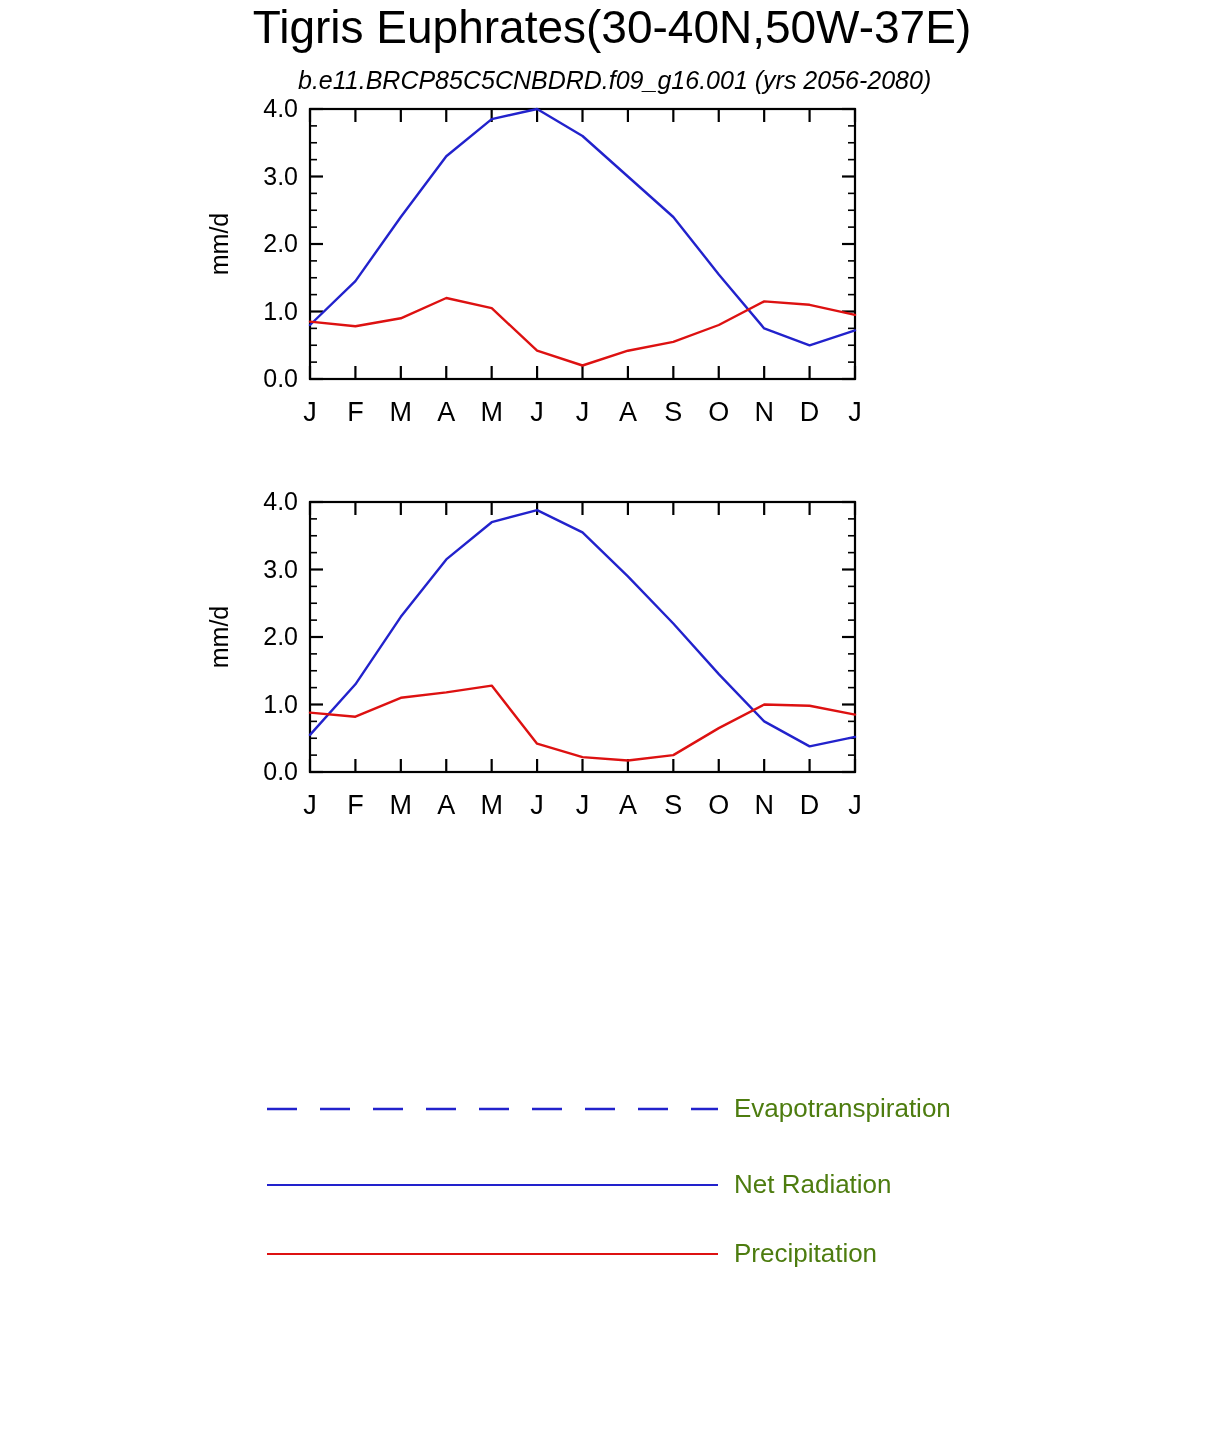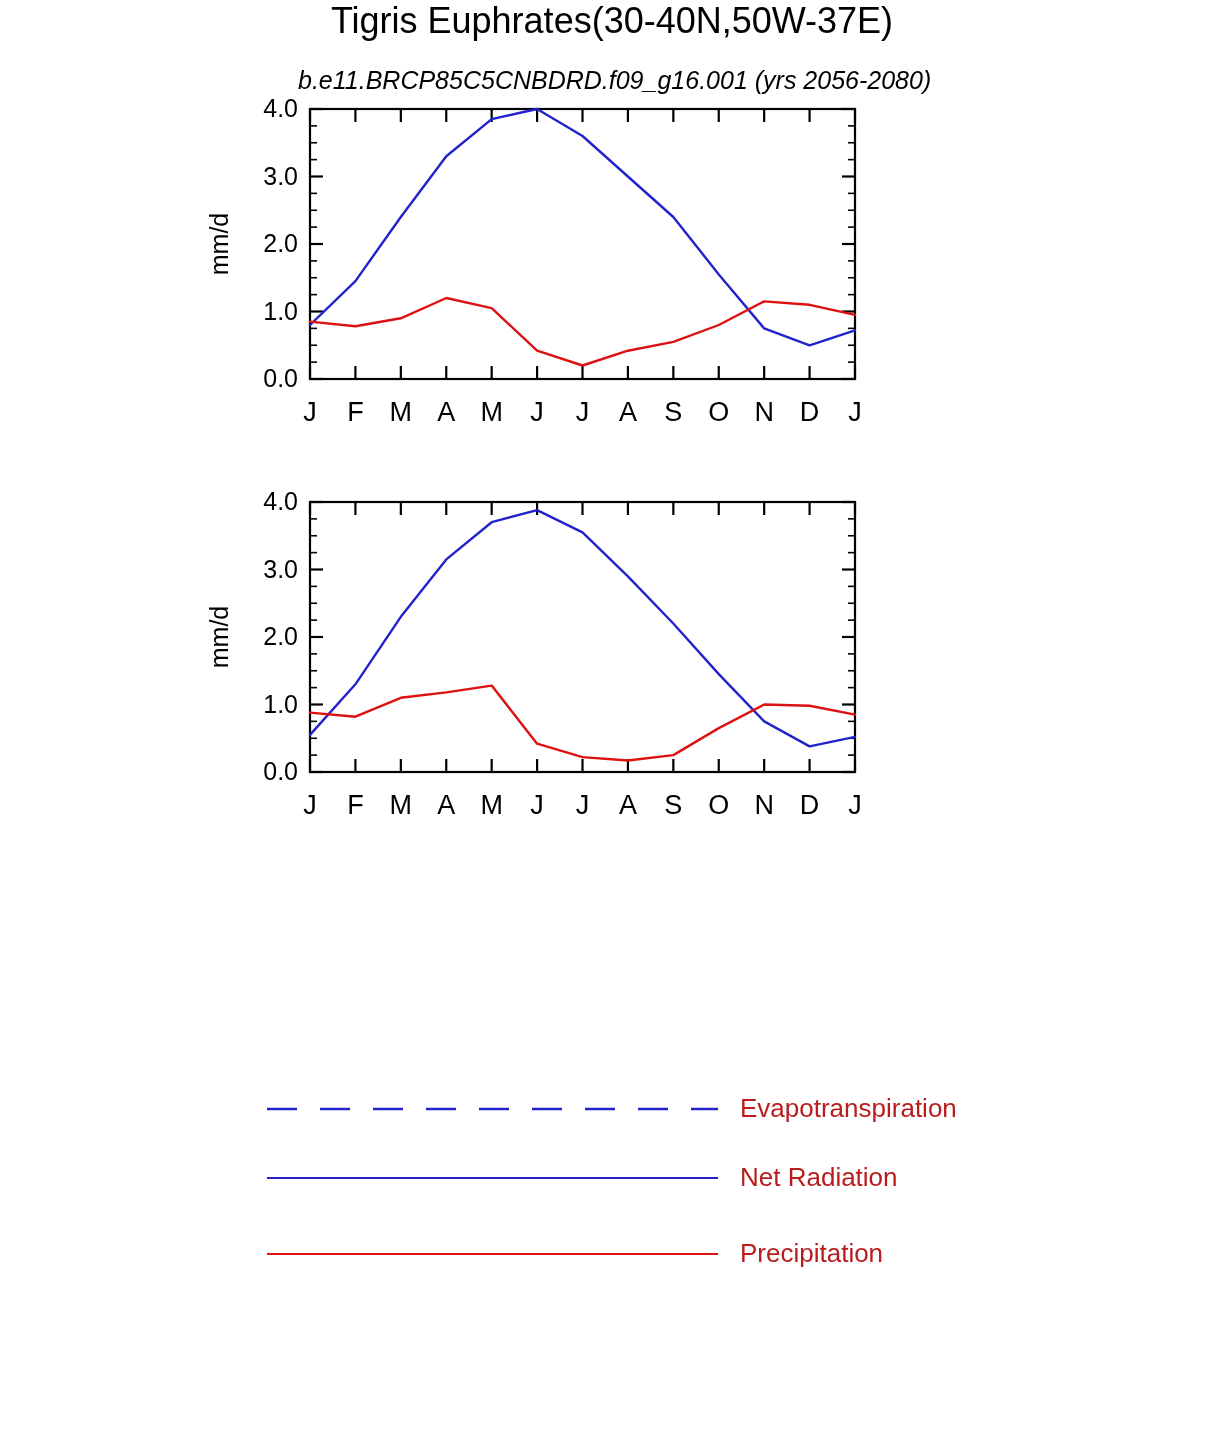--- a/index.html
+++ b/index.html
@@ -14,21 +14,21 @@
     height: 1439px;
     background: #ffffff;
     overflow: hidden;
   }
   .page-title {
     position: absolute;
     top: 0px;
     left: 0;
     width: 1224px;
     text-align: center;
-    font-size: 36px;
+    font-size: 46px;
     font-weight: 400;
     color: #000000;
     letter-spacing: 0px;
   }
   .chart-block {
     position: absolute;
     left: 180px;
   }
   .chart-block.top { top: 66px; }
   .chart-block.bottom { top: 490px; }
@@ -46,26 +46,26 @@
     top: 1080px;
     width: 760px;
   }
   .legend-item {
     position: absolute;
     left: 0;
     display: flex;
     align-items: center;
   }
   .legend-item.li-0 { top: 13px; }
-  .legend-item.li-1 { top: 82px; }
+  .legend-item.li-1 { top: 89px; }
   .legend-item.li-2 { top: 158px; }
   .legend-label {
     font-size: 26px;
-    color: #b91c1c;
-    margin-left: 20px;
+    color: #4d7c0f;
+    margin-left: 14px;
     white-space: nowrap;
   }
   svg text {
     font-family: "Liberation Sans", "DejaVu Sans", sans-serif;
     fill: #000000;
   }
 </style>
 </head>
 <body>
 

